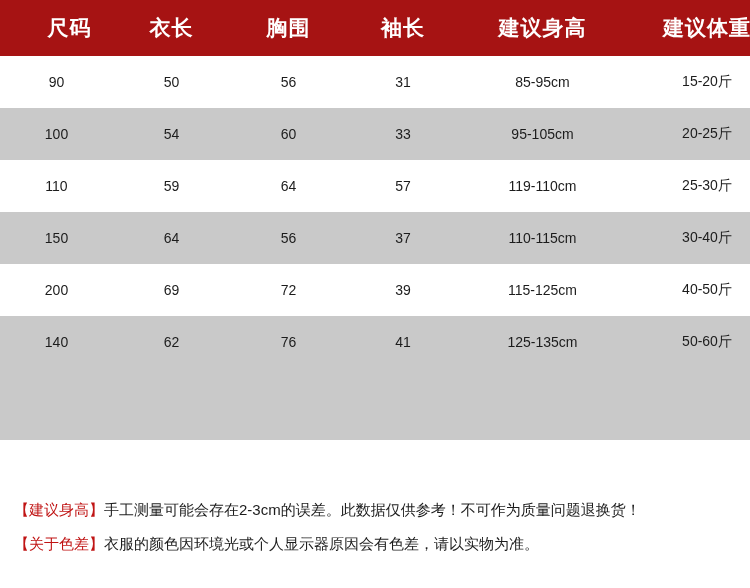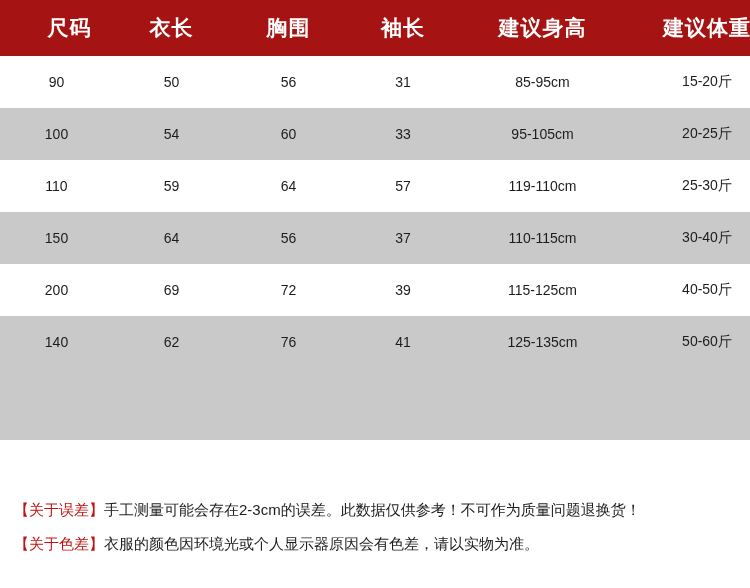--- a/index.html
+++ b/index.html
@@ -152,20 +152,20 @@
         <td>50-60斤</td>
       </tr>
     </tbody>
   </table>
 
   <div class="gap-block"></div>
   <div class="white-gap"></div>
 
   <div class="notes">
     <div class="note-line">
-      <span class="note-tag">【关于误差】</span><span>手工测量可能会存在2-3cm的误差。此数据仅供参考！不可作为质量问题退换货！</span>
+      <span class="note-tag">【建议身高】</span><span>手工测量可能会存在2-3cm的误差。此数据仅供参考！不可作为质量问题退换货！</span>
     </div>
     <div class="note-line">
       <span class="note-tag">【关于色差】</span><span>衣服的颜色因环境光或个人显示器原因会有色差，请以实物为准。</span>
     </div>
   </div>
 
 </div>
 
 </body></html>

